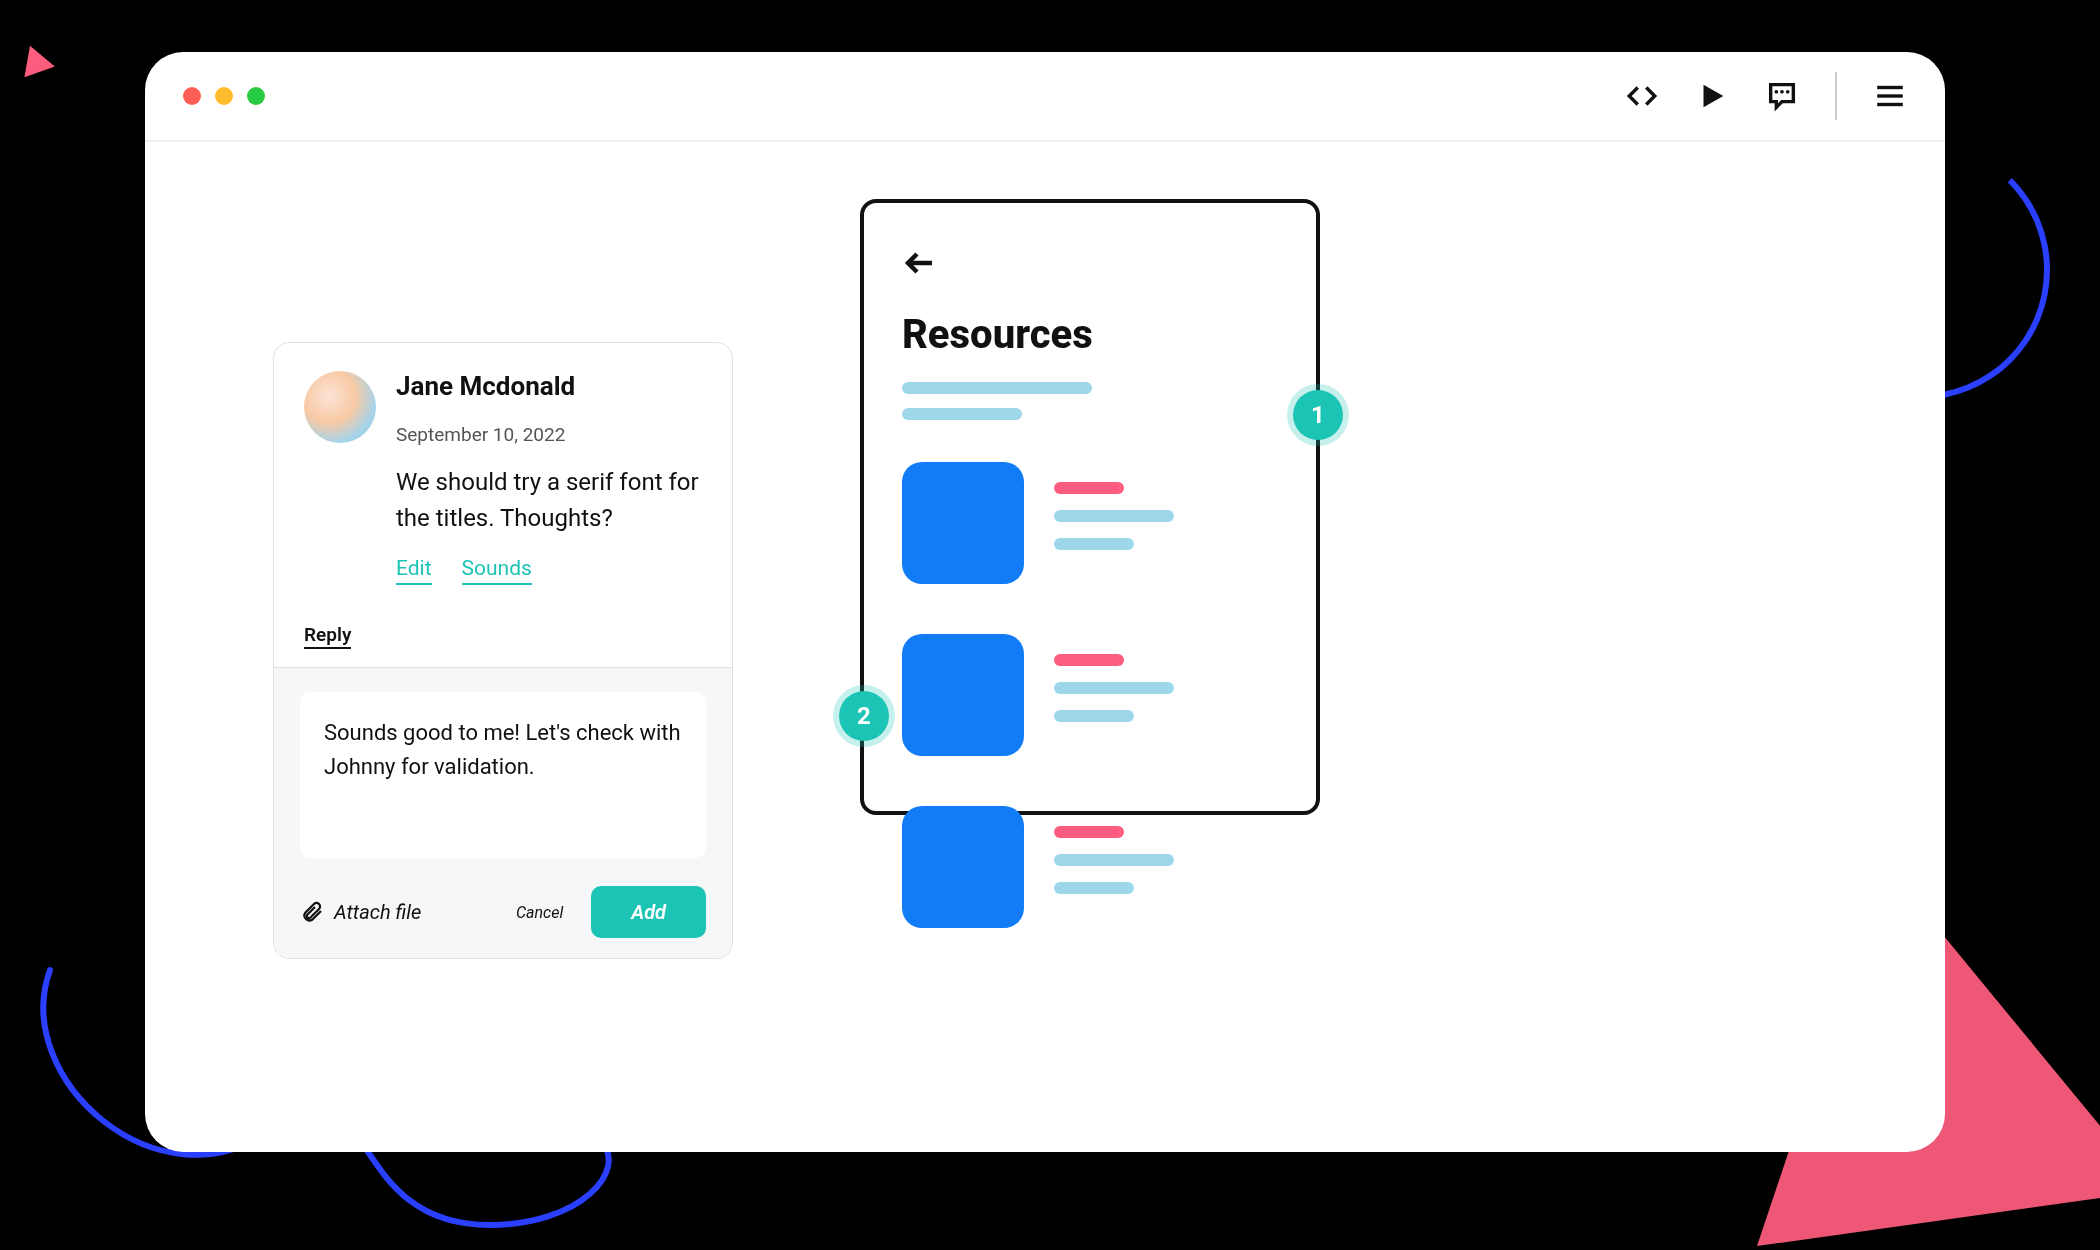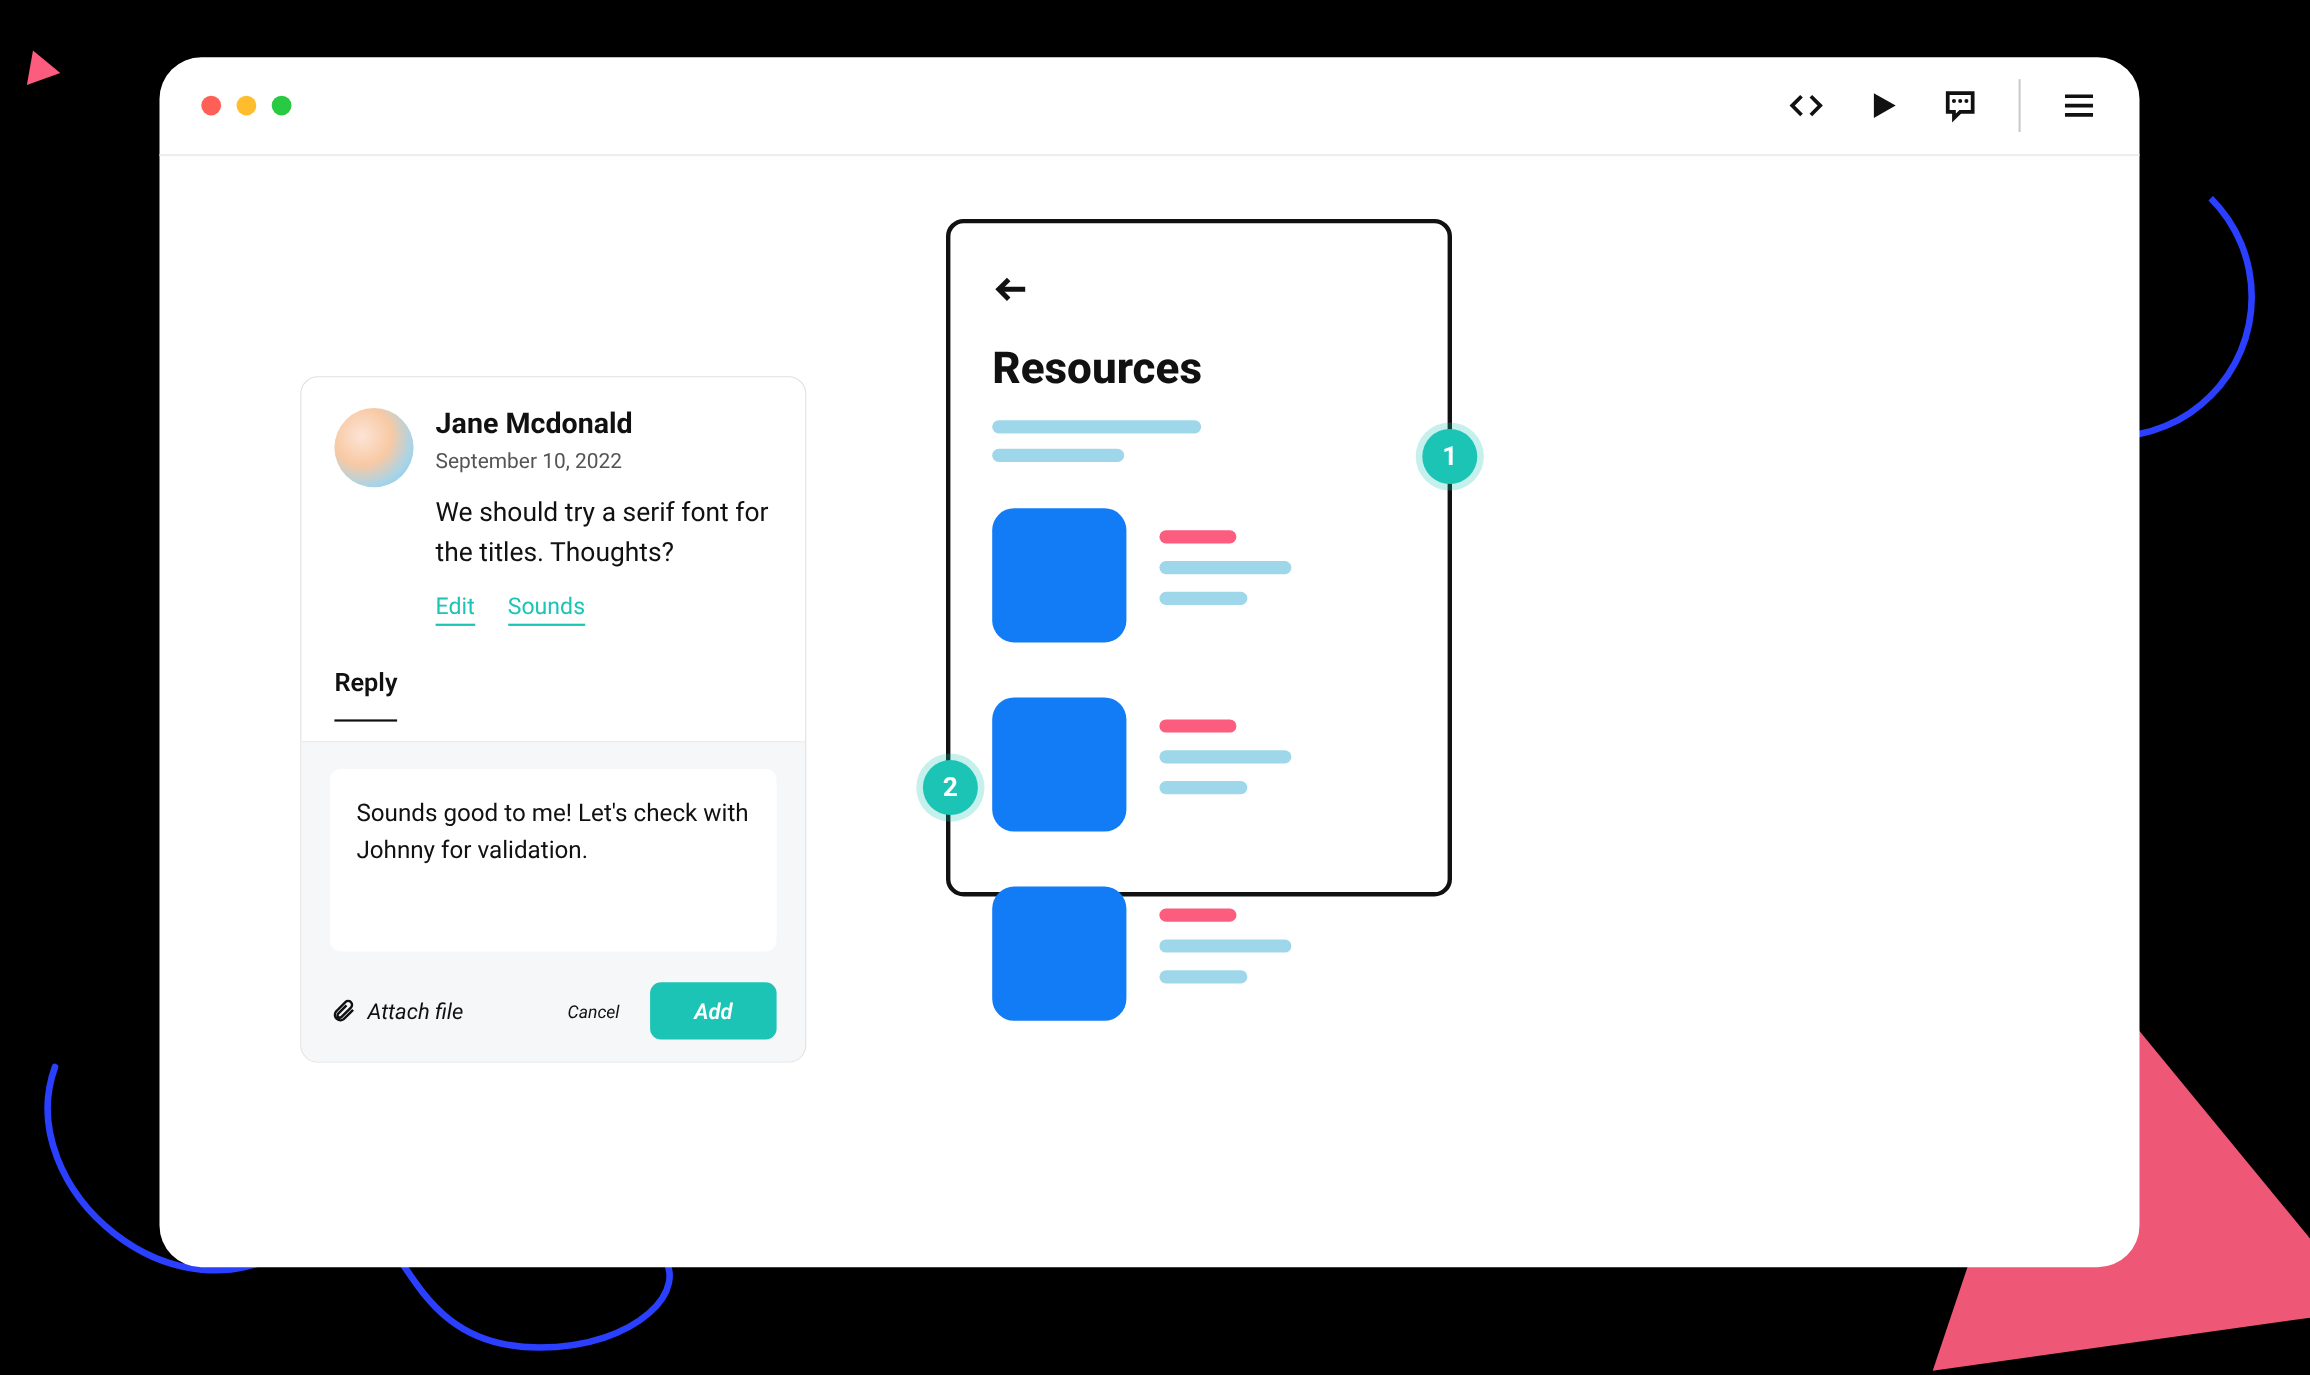--- a/index.html
+++ b/index.html
@@ -116,32 +116,32 @@
   border-left:17px solid #f5f7f8;
 }
 .comment-top { padding: 28px 30px 18px; }
 .comment-header { display:flex; gap:20px; }
 .avatar {
   width: 72px; height: 72px; border-radius: 50%;
   background: radial-gradient(circle at 35% 35%, #fce4d6 0%, #f8c9a4 40%, #a8d4e8 70%, #7ec4df 100%);
   flex-shrink: 0;
 }
 .comment-meta { flex:1; }
-.comment-author { font-size: 26px; font-weight: 700; color:#111; margin-bottom:6px; }
+.comment-author { font-size: 26px; font-weight: 700; color:#111; margin-bottom:22px; }
 .comment-date { font-size: 19px; color:#555; margin-bottom:18px; }
 .comment-body { font-size: 24px; line-height:1.5; color:#111; margin-bottom:20px; }
 .comment-actions { display:flex; gap:30px; }
 .link-teal { color:#1cc4b5; font-size:21px; border-bottom:2px solid #1cc4b5; padding-bottom:3px; cursor:pointer; }
 .reply-label {
   display:inline-block;
-  font-size:23px;
+  font-size:19px;
   color:#111;
   font-weight:600;
   border-bottom:2px solid #111;
-  padding-bottom:20px;
+  padding-bottom:1px;
   margin: 20px 0 0 30px;
   cursor:pointer;
 }
 .comment-divider { height:1px; background:#e1e1e1; margin-top:18px; }
 .reply-section { background:#f5f7f8; padding: 24px 26px 20px; }
 .reply-input {
   background:#fff;
   border-radius:10px;
   padding:24px 24px 74px;
   font-size:22px;

